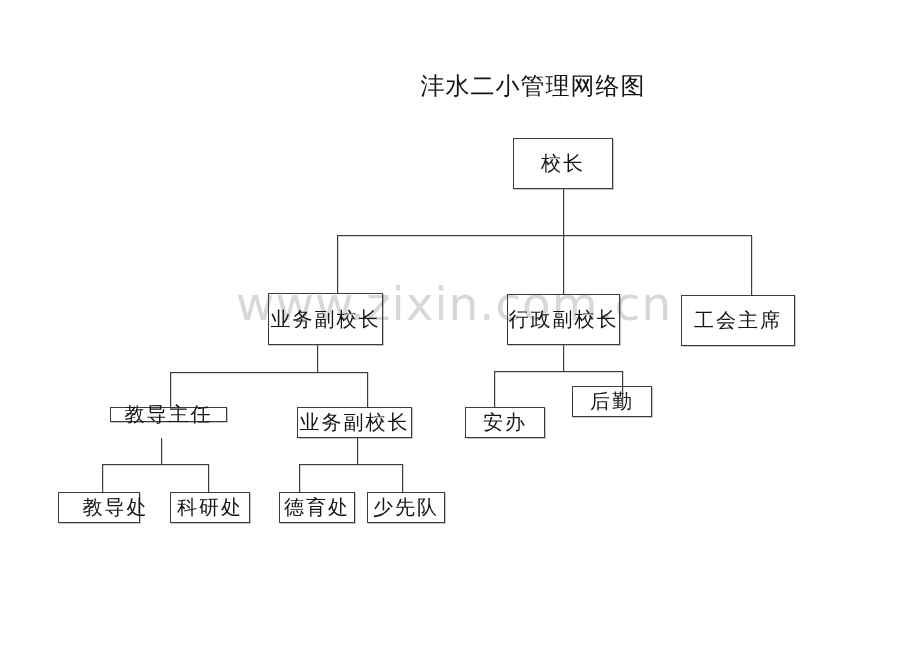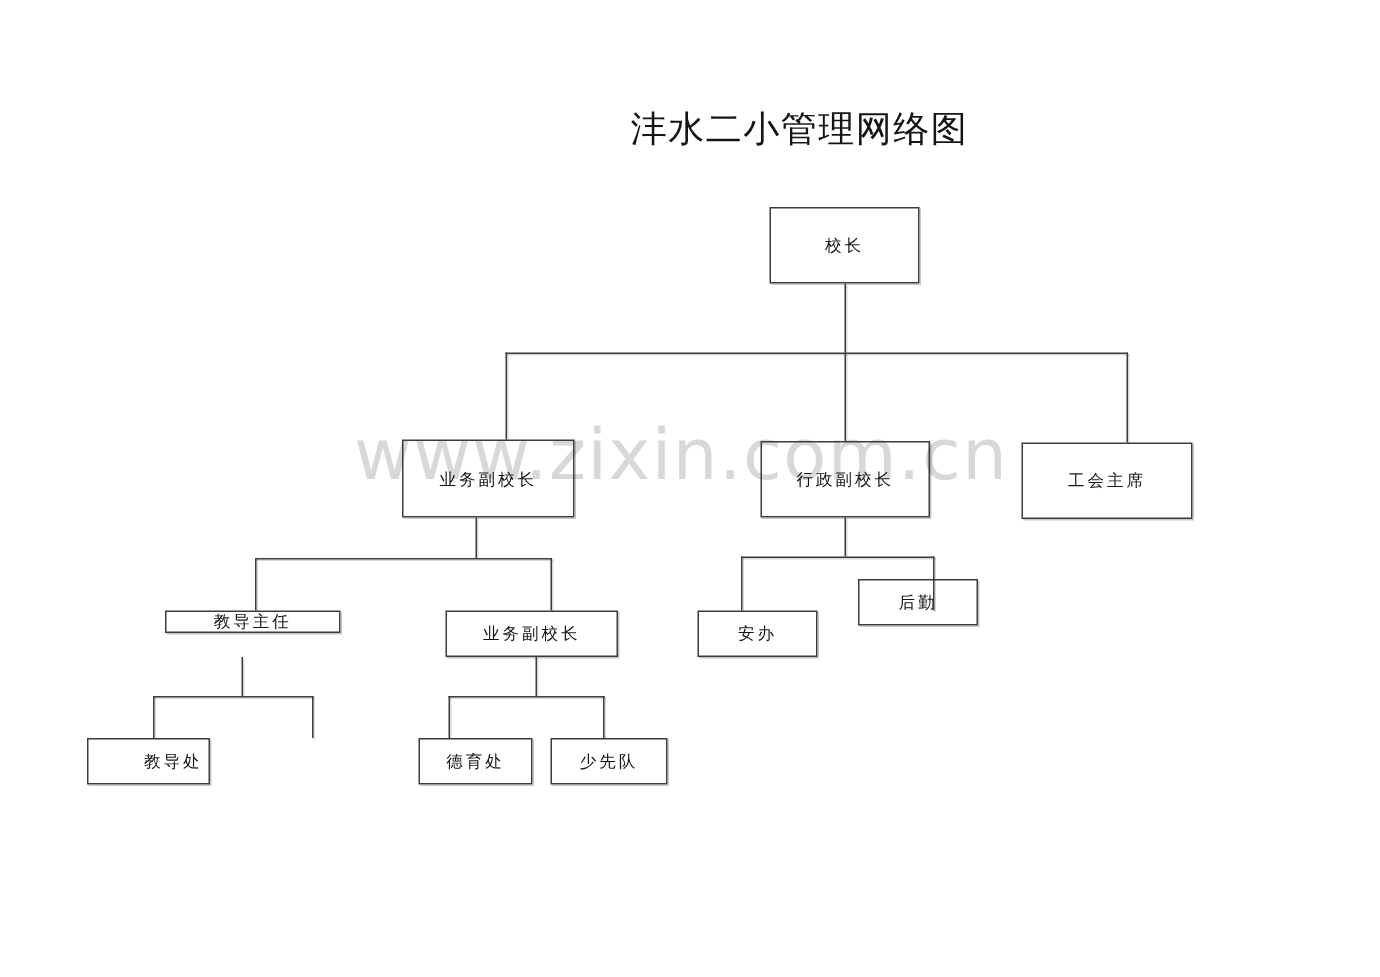--- a/index.html
+++ b/index.html
@@ -43,21 +43,21 @@
 
   .node {
     position: absolute;
     box-sizing: border-box;
     border: 1px solid var(--border, #3c3c3c);
     box-shadow: 1px 1px 0 rgba(0,0,0,0.22);
     background: transparent;
     display: flex;
     align-items: center;
     justify-content: center;
-    font-size: 11px;
+    font-size: 20px;
     letter-spacing: 2px;
     color: var(--text, #141414);
     z-index: 2;
     white-space: nowrap;
   }
 
   .hline, .vline {
     position: absolute;
     background: var(--line, #3c3c3c);
     box-shadow: 1px 1px 0 rgba(0,0,0,0.15);
@@ -104,20 +104,23 @@
   </div>
 
   <div class="node" style="left:572px; top:386px; width:80px; height:31px;align-items:center;">
     <span>后勤</span>
   </div>
 
   <div class="node" style="left:58px; top:492px; width:82px; height:31px;padding-left:33px;">
     <span>教导处</span>
   </div>
 
+  <div class="node" style="left:170px; top:492px; width:80px; height:31px;">
+    <span>科研处</span>
+  </div>
 
   <div class="node" style="left:279px; top:492px; width:76px; height:31px;justify-content:center;">
     <span>德育处</span>
   </div>
 
   <div class="node" style="left:367px; top:492px; width:78px; height:31px;">
     <span>少先队</span>
   </div>
 
   <div class="vline" style="left:563px; top:189px; height:46px;"></div>

